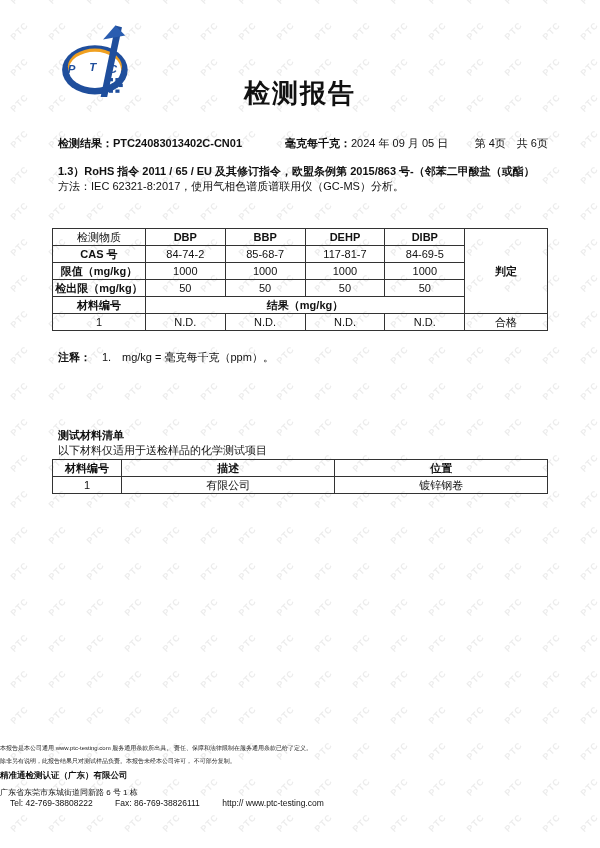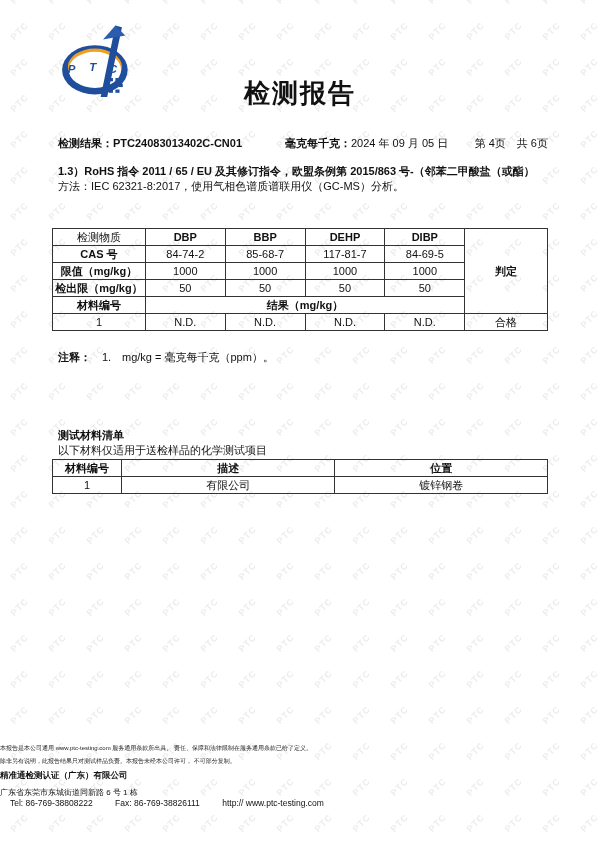--- a/index.html
+++ b/index.html
@@ -550,16 +550,16 @@
     <td>镀锌钢卷</td>
   </tr>
 </tbody>
   </table>
 
 <div class="footer f-small" style="top:744px;">本报告是本公司通用 www.ptc-testing.com 服务通用条款所出具。 责任、保障和法律限制在服务通用条款已给了定义。</div>
 <div class="footer f-small" style="top:757px;">除非另有说明，此报告结果只对测试样品负责。本报告未经本公司许可， 不可部分复制。</div>
 <div class="footer f-company" style="top:770px;">精准通检测认证（广东）有限公司</div>
 <div class="footer f-addr" style="top:787px;">广东省东莞市东城街道同新路 6 号 1 栋</div>
 <div class="footer f-contact" style="top:798px;">
-  <span>Tel: 86-769-38808222</span>
+  <span>Tel: 42-769-38808222</span>
   <span>Fax: 86-769-38826111</span>
   <span>http:// www.ptc-testing.com</span>
 </div>
 
 </body></html>

